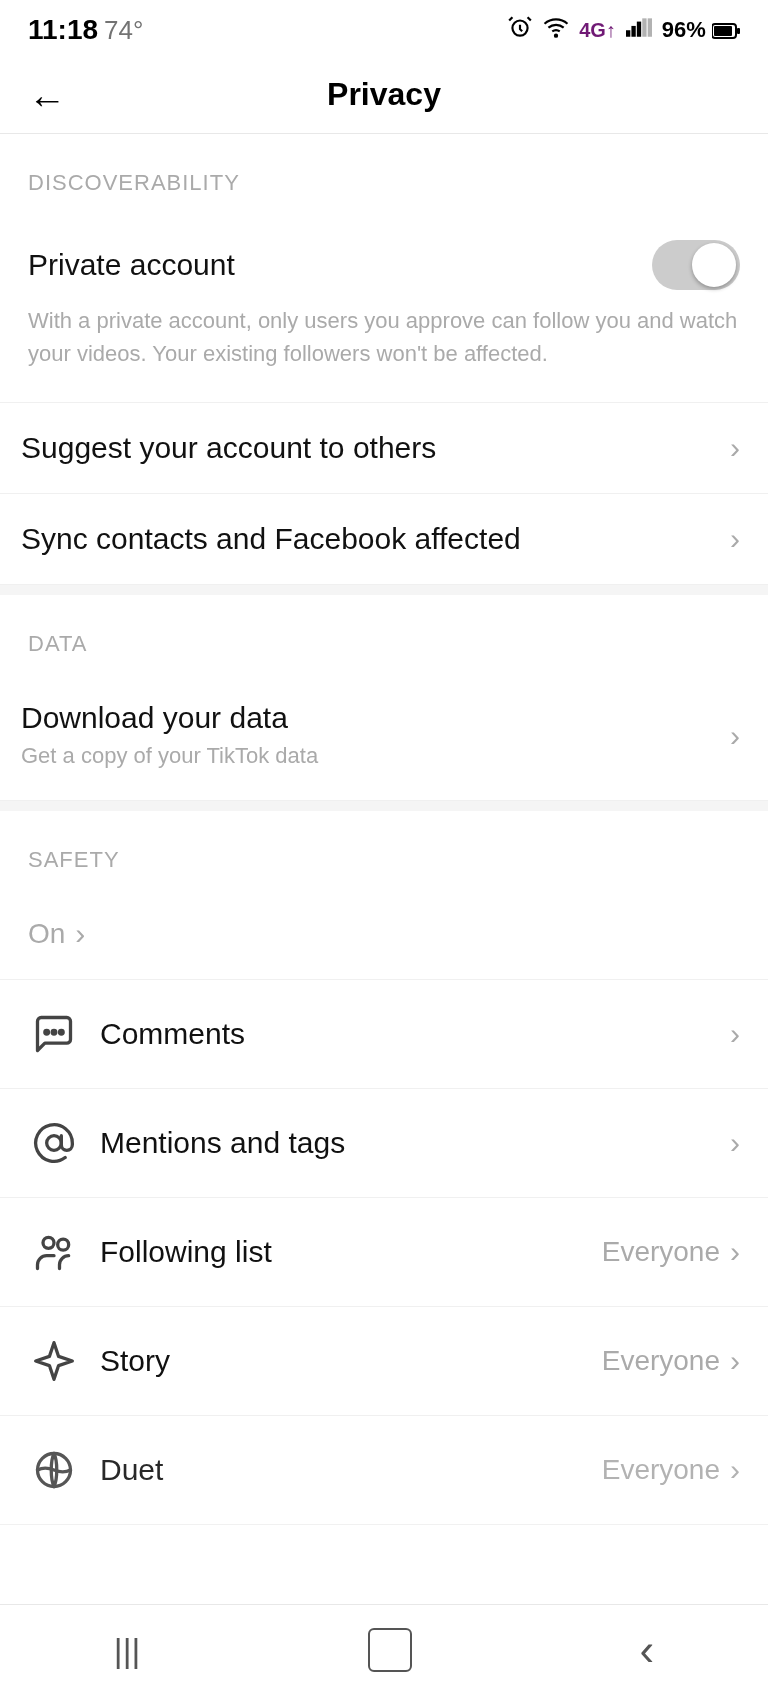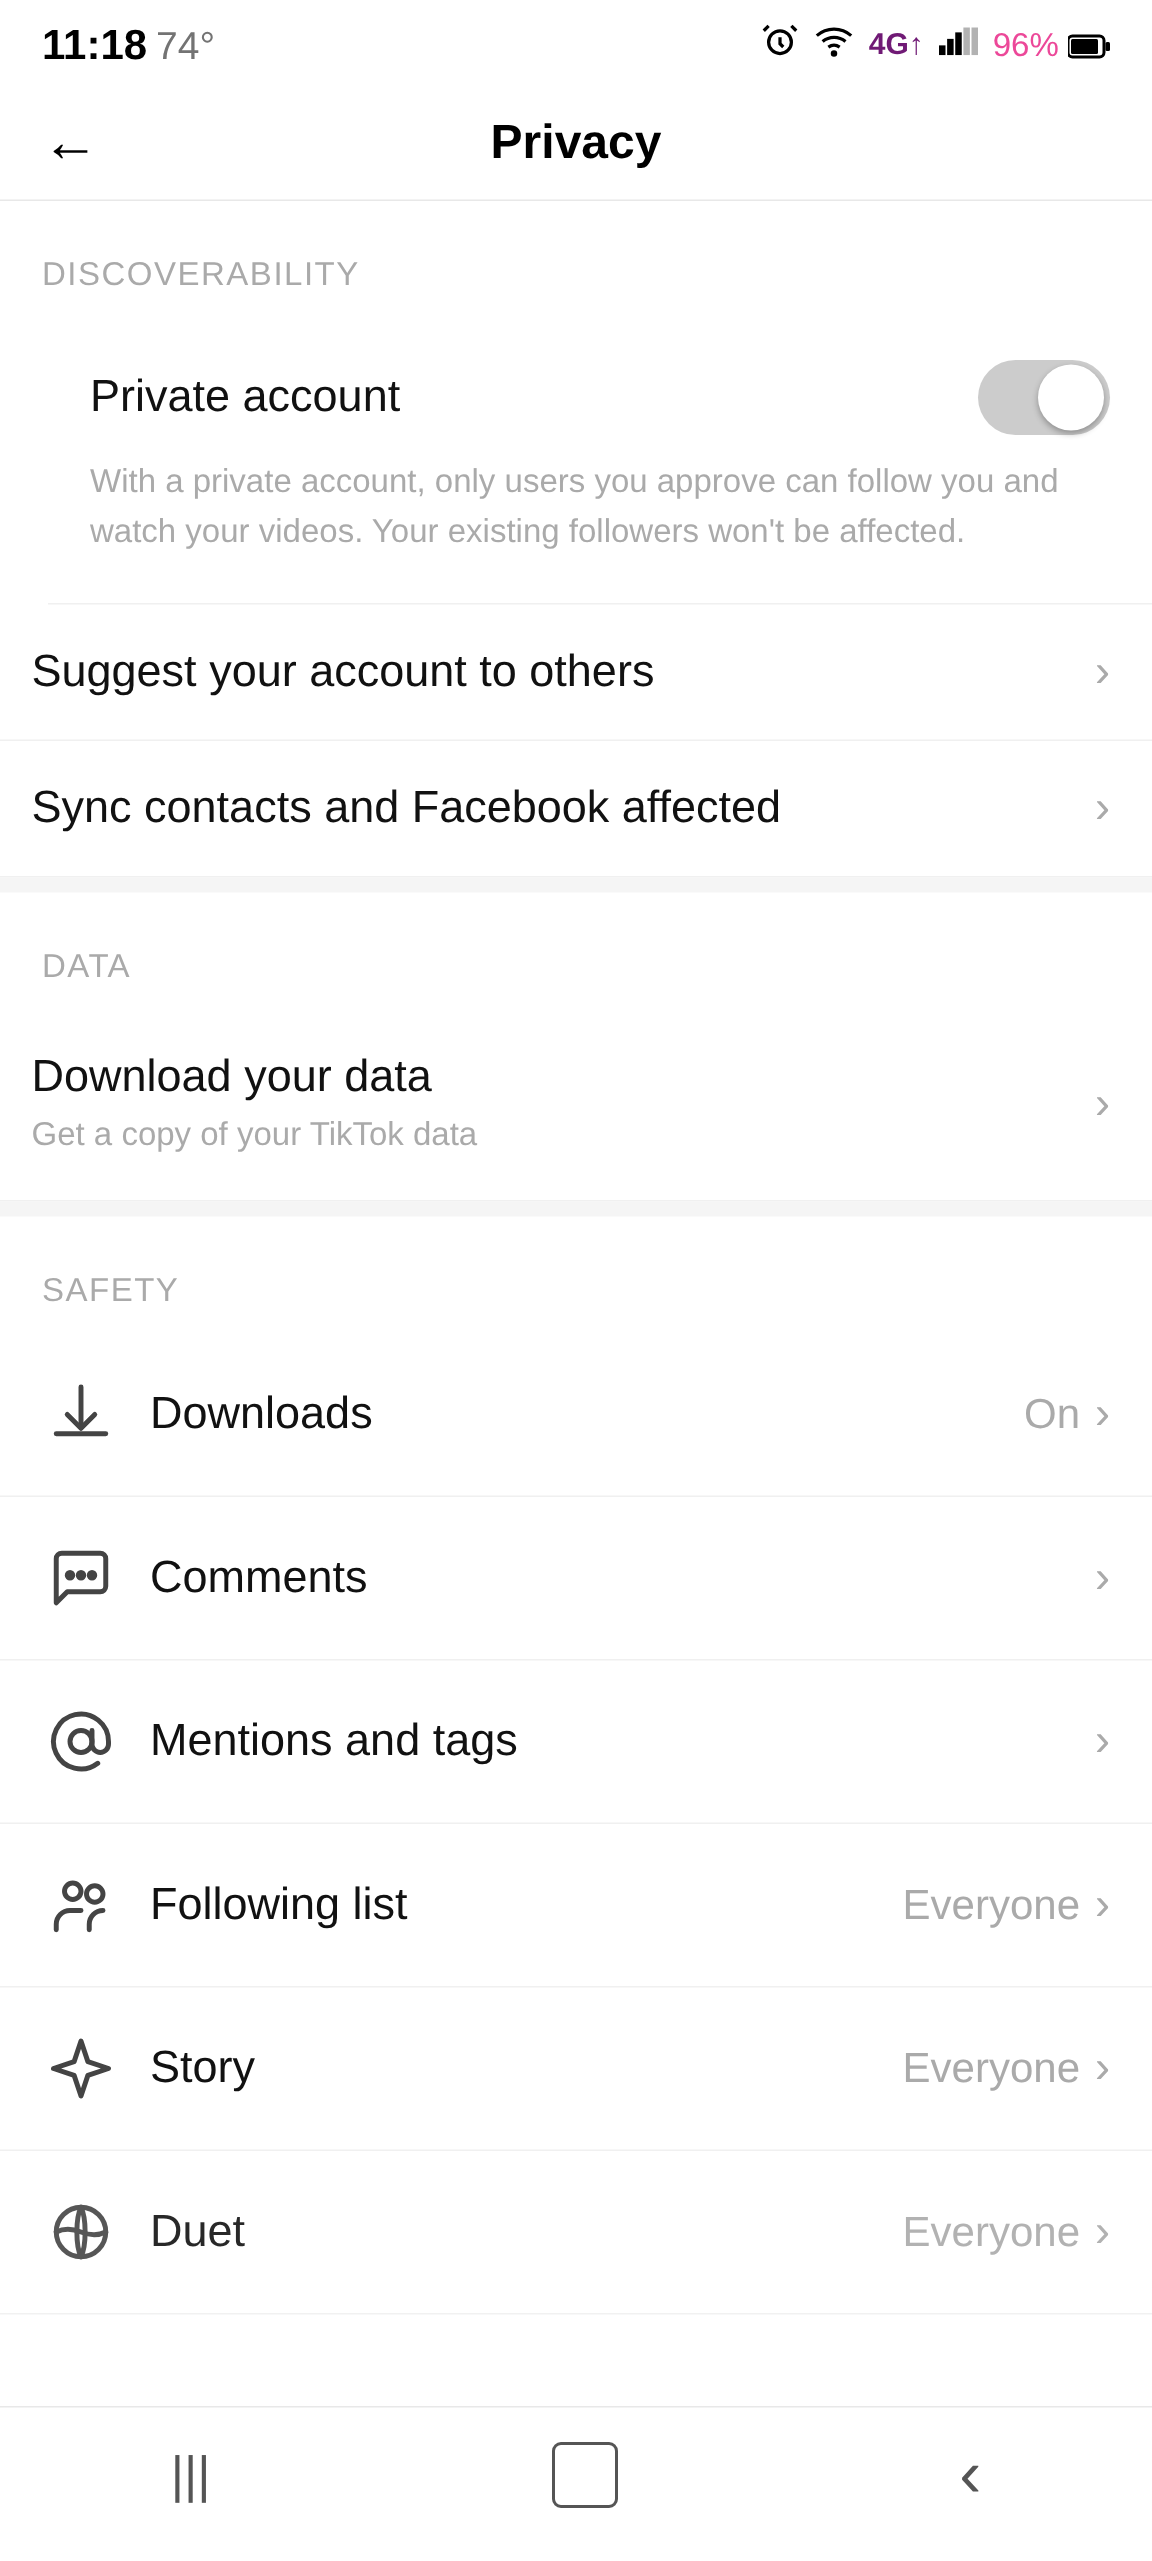--- a/index.html
+++ b/index.html
@@ -35,22 +35,22 @@
       display: flex;
       align-items: center;
       gap: 10px;
     }
     .status-icon {
       font-size: 22px;
       color: #701a75;
     }
     .status-battery {
       font-size: 22px;
-      font-weight: 400;
-      color: #ec4899;
+      font-weight: 700;
+      color: #000000;
     }
 
     
     .header {
       display: flex;
       align-items: center;
       justify-content: center;
       padding: 20px 28px;
       border-bottom: 1px solid #e8e8e8;
       position: relative;
@@ -139,21 +139,20 @@
 
     .chevron {
       font-size: 30px;
       color: #aaaaaa;
     }
 
     
     .private-account-row {
       padding: 28px 28px 32px 28px;
       border-bottom: 1px solid #f0f0f0;
-      margin-left: 32px;
     }
     .private-account-top {
       display: flex;
       align-items: center;
       justify-content: space-between;
       margin-bottom: 14px;
     }
     .private-label {
       font-size: 30px;
       color: #111;
@@ -318,32 +317,20 @@
   <div class="row-right">
     <span class="chevron">›</span>
   </div>
 </div>
 
 <div class="section-divider"></div>
 
 <div class="section-label">SAFETY</div>
 
 <div class="settings-row">
-  <div class="row-left">
-    <div class="row-icon">
-      <svg width="44" height="44" viewBox="0 0 24 24" fill="none" stroke="#444" stroke-width="1.8" stroke-linecap="round" stroke-linejoin="round">
-        <path d="M12 2v13"></path>
-        <path d="M7 12l5 5 5-5"></path>
-        <path d="M3 19h18"></path>
-      </svg>
-    </div>
-    <div class="row-text-block">
-      <span class="row-label">Downloads</span>
-    </div>
-  </div>
   <div class="row-right">
     <span class="row-value">On</span>
     <span class="chevron">›</span>
   </div>
 </div>
 
 <div class="settings-row">
   <div class="row-left">
     <div class="row-icon">
       <svg width="44" height="44" viewBox="0 0 24 24" fill="none" stroke="#444" stroke-width="1.8" stroke-linecap="round" stroke-linejoin="round">

